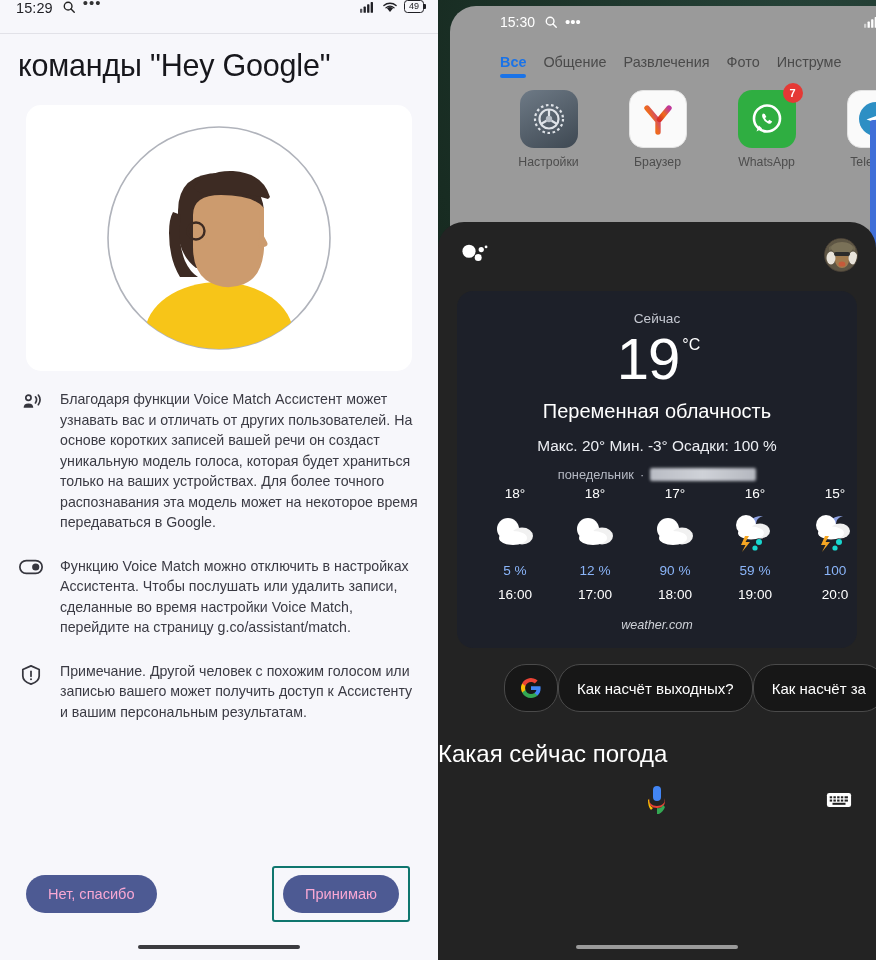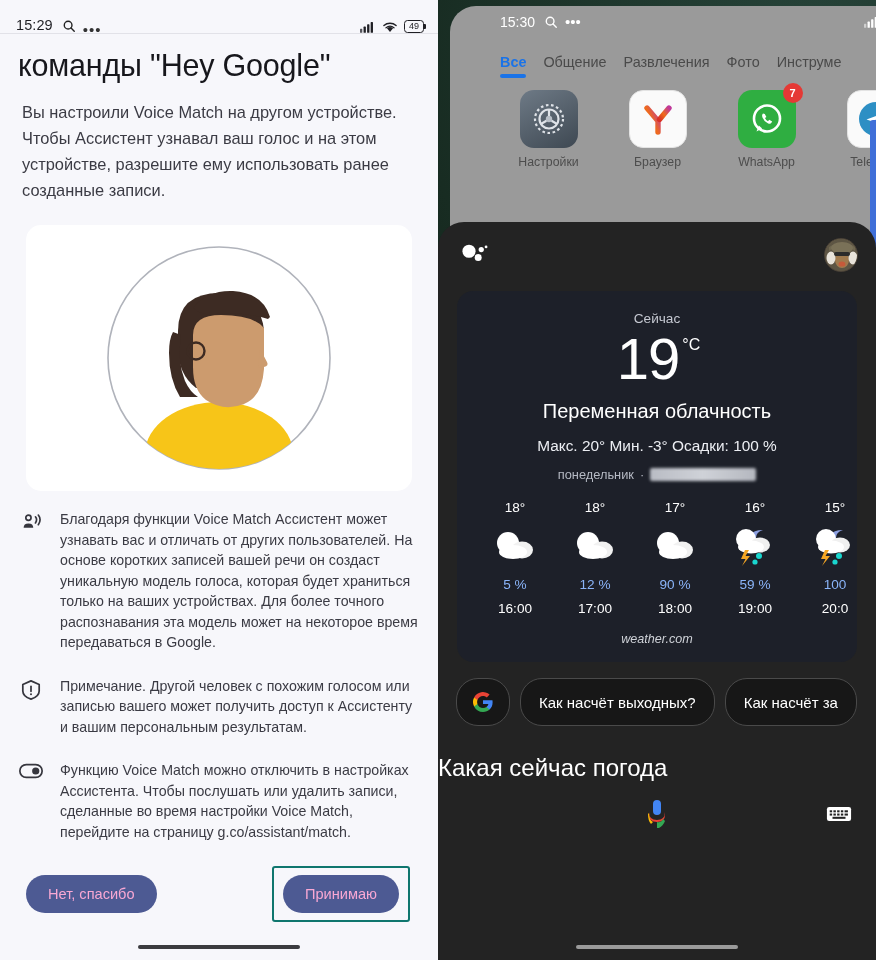--- a/index.html
+++ b/index.html
@@ -13,21 +13,21 @@
 
   
   .left {
     position: relative;
     width: 438px; height: 960px;
     background: #f7f7fb;
     overflow: hidden;
   }
   .l-status {
     height: 34px;
-    display: flex; align-items: flex-end;
+    display: flex; align-items: flex-start;
     padding: 0 14px 0 16px;
     font-size: 14.5px; color: #1f1f24;
     border-bottom: 1px solid #e2e2e8;
   }
   .l-status .time { font-weight: 400; letter-spacing: .1px; }
   .l-status .sb-search { margin-left: 9px; display: inline-flex; }
   .l-status .sb-dots { margin-left: 7px; font-size: 15px; letter-spacing: 1px; line-height: 6px; color:#333; }
   .l-status .spacer { flex: 1; }
   .l-status .sb-right { display: flex; align-items: center; gap: 6px; }
   .batt {
@@ -146,29 +146,29 @@
   .w-now { text-align: center; font-size: 13.6px; color: #c6c9d2; }
   .w-temp { text-align: center; margin-top: 2px; position: relative; display: inline-block; left:50%; transform: translateX(-50%); }
   .w-temp .val { font-size: 58px; color: #fff; font-weight: 400; letter-spacing: -1px; line-height: 62px; }
   .w-temp .unit { font-size: 16px; color: #fff; vertical-align: top; position: relative; top: 8px; left: 3px; }
   .w-cond { text-align: center; font-size: 20px; color: #fff; margin-top: 10px; }
   .w-mm { text-align: center; font-size: 15.4px; color: #eceef3; margin-top: 14px; }
   .w-day { font-size: 12.8px; color: #b6bac4; margin-top: 12px; display: flex; justify-content: center; align-items: center; gap: 6px; }
   .redacted { display: inline-block; width: 106px; height: 13px; border-radius: 2px;
     background: linear-gradient(90deg,#b9bcc4,#cfd2d8,#b4b7bf); filter: blur(1.6px); }
 
-  .hours { display: flex; margin-top: 18px; padding: 0 2px; }
+  .hours { display: flex; margin-top: 4px; padding: 0 2px; }
   .hour { flex: 0 0 80px; display: flex; flex-direction: column; align-items: center; gap: 9px; }
   .hour .h-temp { font-size: 13.6px; color: #fff; }
   .hour .h-pop { font-size: 13.6px; color: #8ab4f8; }
   .hour .h-time { font-size: 13.6px; color: #fff; }
   .h-ico { height: 44px; display: flex; align-items: center; justify-content: center; }
   .w-src { text-align: center; font-size: 12.6px; color: #cfd2d8; font-style: italic; margin-top: 16px; }
 
-  .chips { display: flex; gap: 10px; padding: 16px 0 0 18px; }
+  .chips { display: flex; padding: 16px 0 0 18px; margin-left: 48px; }
   .chip {
     border: 1px solid #4a4a4a; border-radius: 22px;
     background: #171717; color: #fff; font-size: 15px;
     padding: 12px 18px; white-space: nowrap; display: flex; align-items: center;
   }
   .chip.g { padding: 11px 14px; }
   .query { text-align: left; font-size: 24px; color: #fff; margin-top: 28px; font-weight: 500; }
   .mic-row { position: relative; margin-top: 16px; height: 46px; }
   .mic { position: absolute; left: 50%; transform: translateX(-50%); top: 0; }
   .kbd { position: absolute; right: 24px; top: 6px; }
@@ -208,21 +208,20 @@
         <svg width="16" height="12" viewBox="0 0 20 15">
           <path d="M10 13.6 L6.2 9.2 A6 6 0 0 1 13.8 9.2 Z" fill="#1f1f24"></path>
           <path d="M2.4 5.6 A11.5 11.5 0 0 1 17.6 5.6" stroke="#1f1f24" stroke-width="1.8" fill="none" stroke-linecap="round"></path>
           <path d="M5 8.4 A7.8 7.8 0 0 1 15 8.4" stroke="#1f1f24" stroke-width="1.6" fill="none" stroke-linecap="round"></path>
         </svg>
         <span class="batt">49</span>
       </span>
     </div>
 
     <h1 class="l-title">команды "Hey Google"</h1>
-    <p class="l-lead">Вы настроили Voice Match на другом устройстве. Чтобы Ассистент узнавал ваш голос и на этом устройстве, разрешите ему использовать ранее созданные записи.</p>
 
     <div class="illus">
       <svg width="238" height="238" viewBox="0 0 238 238">
         <defs>
             <clipPath id="ring">
               <circle cx="119" cy="119" r="111"></circle>
             </clipPath>
           </defs>
         <circle cx="119" cy="119" r="111" fill="#fff" stroke="#b0b3bb" stroke-width="1.6"></circle>
         <g clip-path="url(#ring)">
@@ -244,36 +243,36 @@
             <circle cx="8.5" cy="6.5" r="3"></circle>
             <path d="M3 18 q0-5 5.5-5 q5.5 0 5.5 5 z" fill="#36363e" stroke="none"></path>
             <path d="M16.5 5.5 q2.6 3 0 7"></path>
               <path d="M19.8 3.5 q4 5 0 11"></path>
           </svg>
         </span>
         <span class="tx">Благодаря функции Voice Match Ассистент может узнавать вас и отличать от других пользователей. На основе коротких записей вашей речи он создаст уникальную модель голоса, которая будет храниться только на ваших устройствах. Для более точного распознавания эта модель может на некоторое время передаваться в Google.</span>
       </div>
       <div class="l-item">
         <span class="ic">
+          <svg width="24" height="16" viewBox="0 0 28 17">
+            <rect x="1" y="1" width="26" height="15" rx="7.5" fill="none" stroke="#36363e" stroke-width="2"></rect>
+            <circle cx="19.5" cy="8.5" r="4.2" fill="#36363e"></circle>
+          </svg>
+        </span>
+        <span class="tx">Функцию Voice Match можно отключить в настройках Ассистента. Чтобы послушать или удалить записи, сделанные во время настройки Voice Match, перейдите на страницу g.co/assistant/match.</span>
+      </div>
+      <div class="l-item">
+        <span class="ic">
           <svg width="20" height="22" viewBox="0 0 22 24" fill="none" stroke="#36363e" stroke-width="1.9">
             <path d="M11 2 L20 6 v7 q0 6 -9 9 q-9 -3 -9 -9 V6 z" stroke-linejoin="round"></path>
             <line x1="11" y1="8" x2="11" y2="13.5" stroke-linecap="round"></line>
             <circle cx="11" cy="16.6" r="1.1" fill="#36363e" stroke="none"></circle>
           </svg>
         </span>
         <span class="tx">Примечание. Другой человек с похожим голосом или записью вашего может получить доступ к Ассистенту и вашим персональным результатам.</span>
-      </div>
-      <div class="l-item">
-        <span class="ic">
-          <svg width="24" height="16" viewBox="0 0 28 17">
-            <rect x="1" y="1" width="26" height="15" rx="7.5" fill="none" stroke="#36363e" stroke-width="2"></rect>
-            <circle cx="19.5" cy="8.5" r="4.2" fill="#36363e"></circle>
-          </svg>
-        </span>
-        <span class="tx">Функцию Voice Match можно отключить в настройках Ассистента. Чтобы послушать или удалить записи, сделанные во время настройки Voice Match, перейдите на страницу g.co/assistant/match.</span>
       </div>
     </div>
 
     <div class="l-actions">
       <button class="btn">Нет, спасибо</button>
       <span class="hl-box">
         <button class="btn">Принимаю</button>
       </span>
     </div>
     <div class="home-bar"></div>

